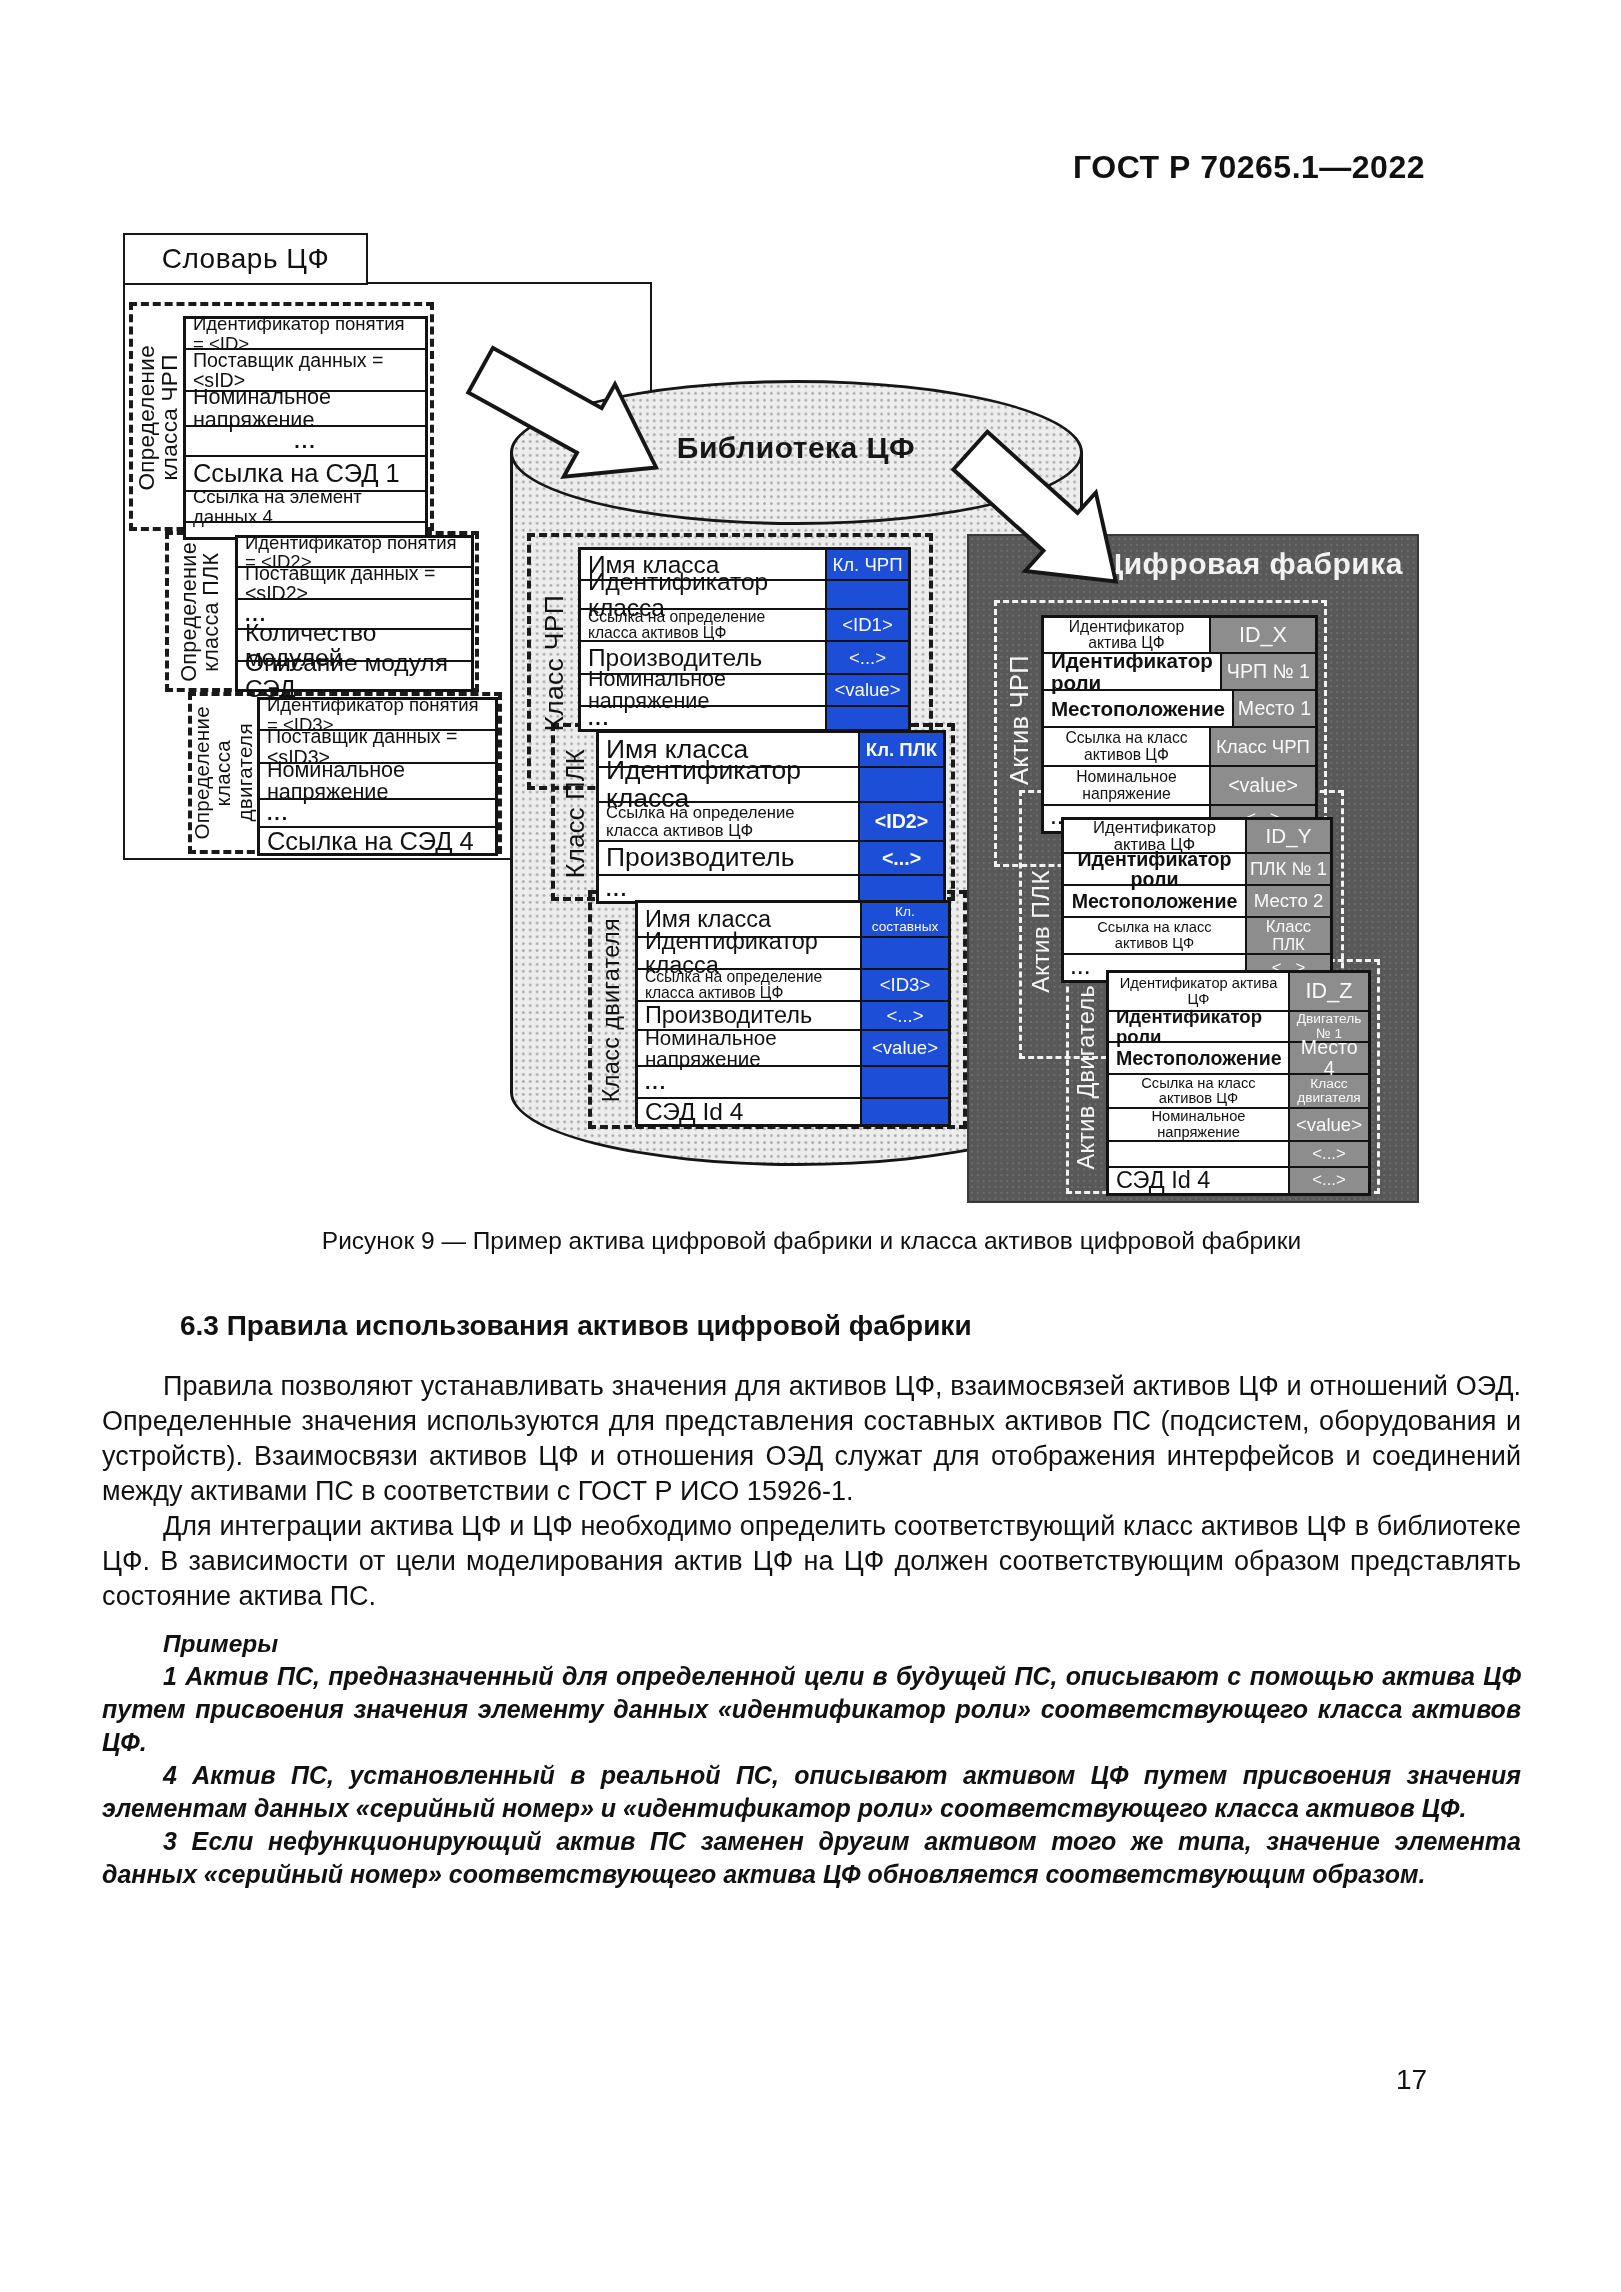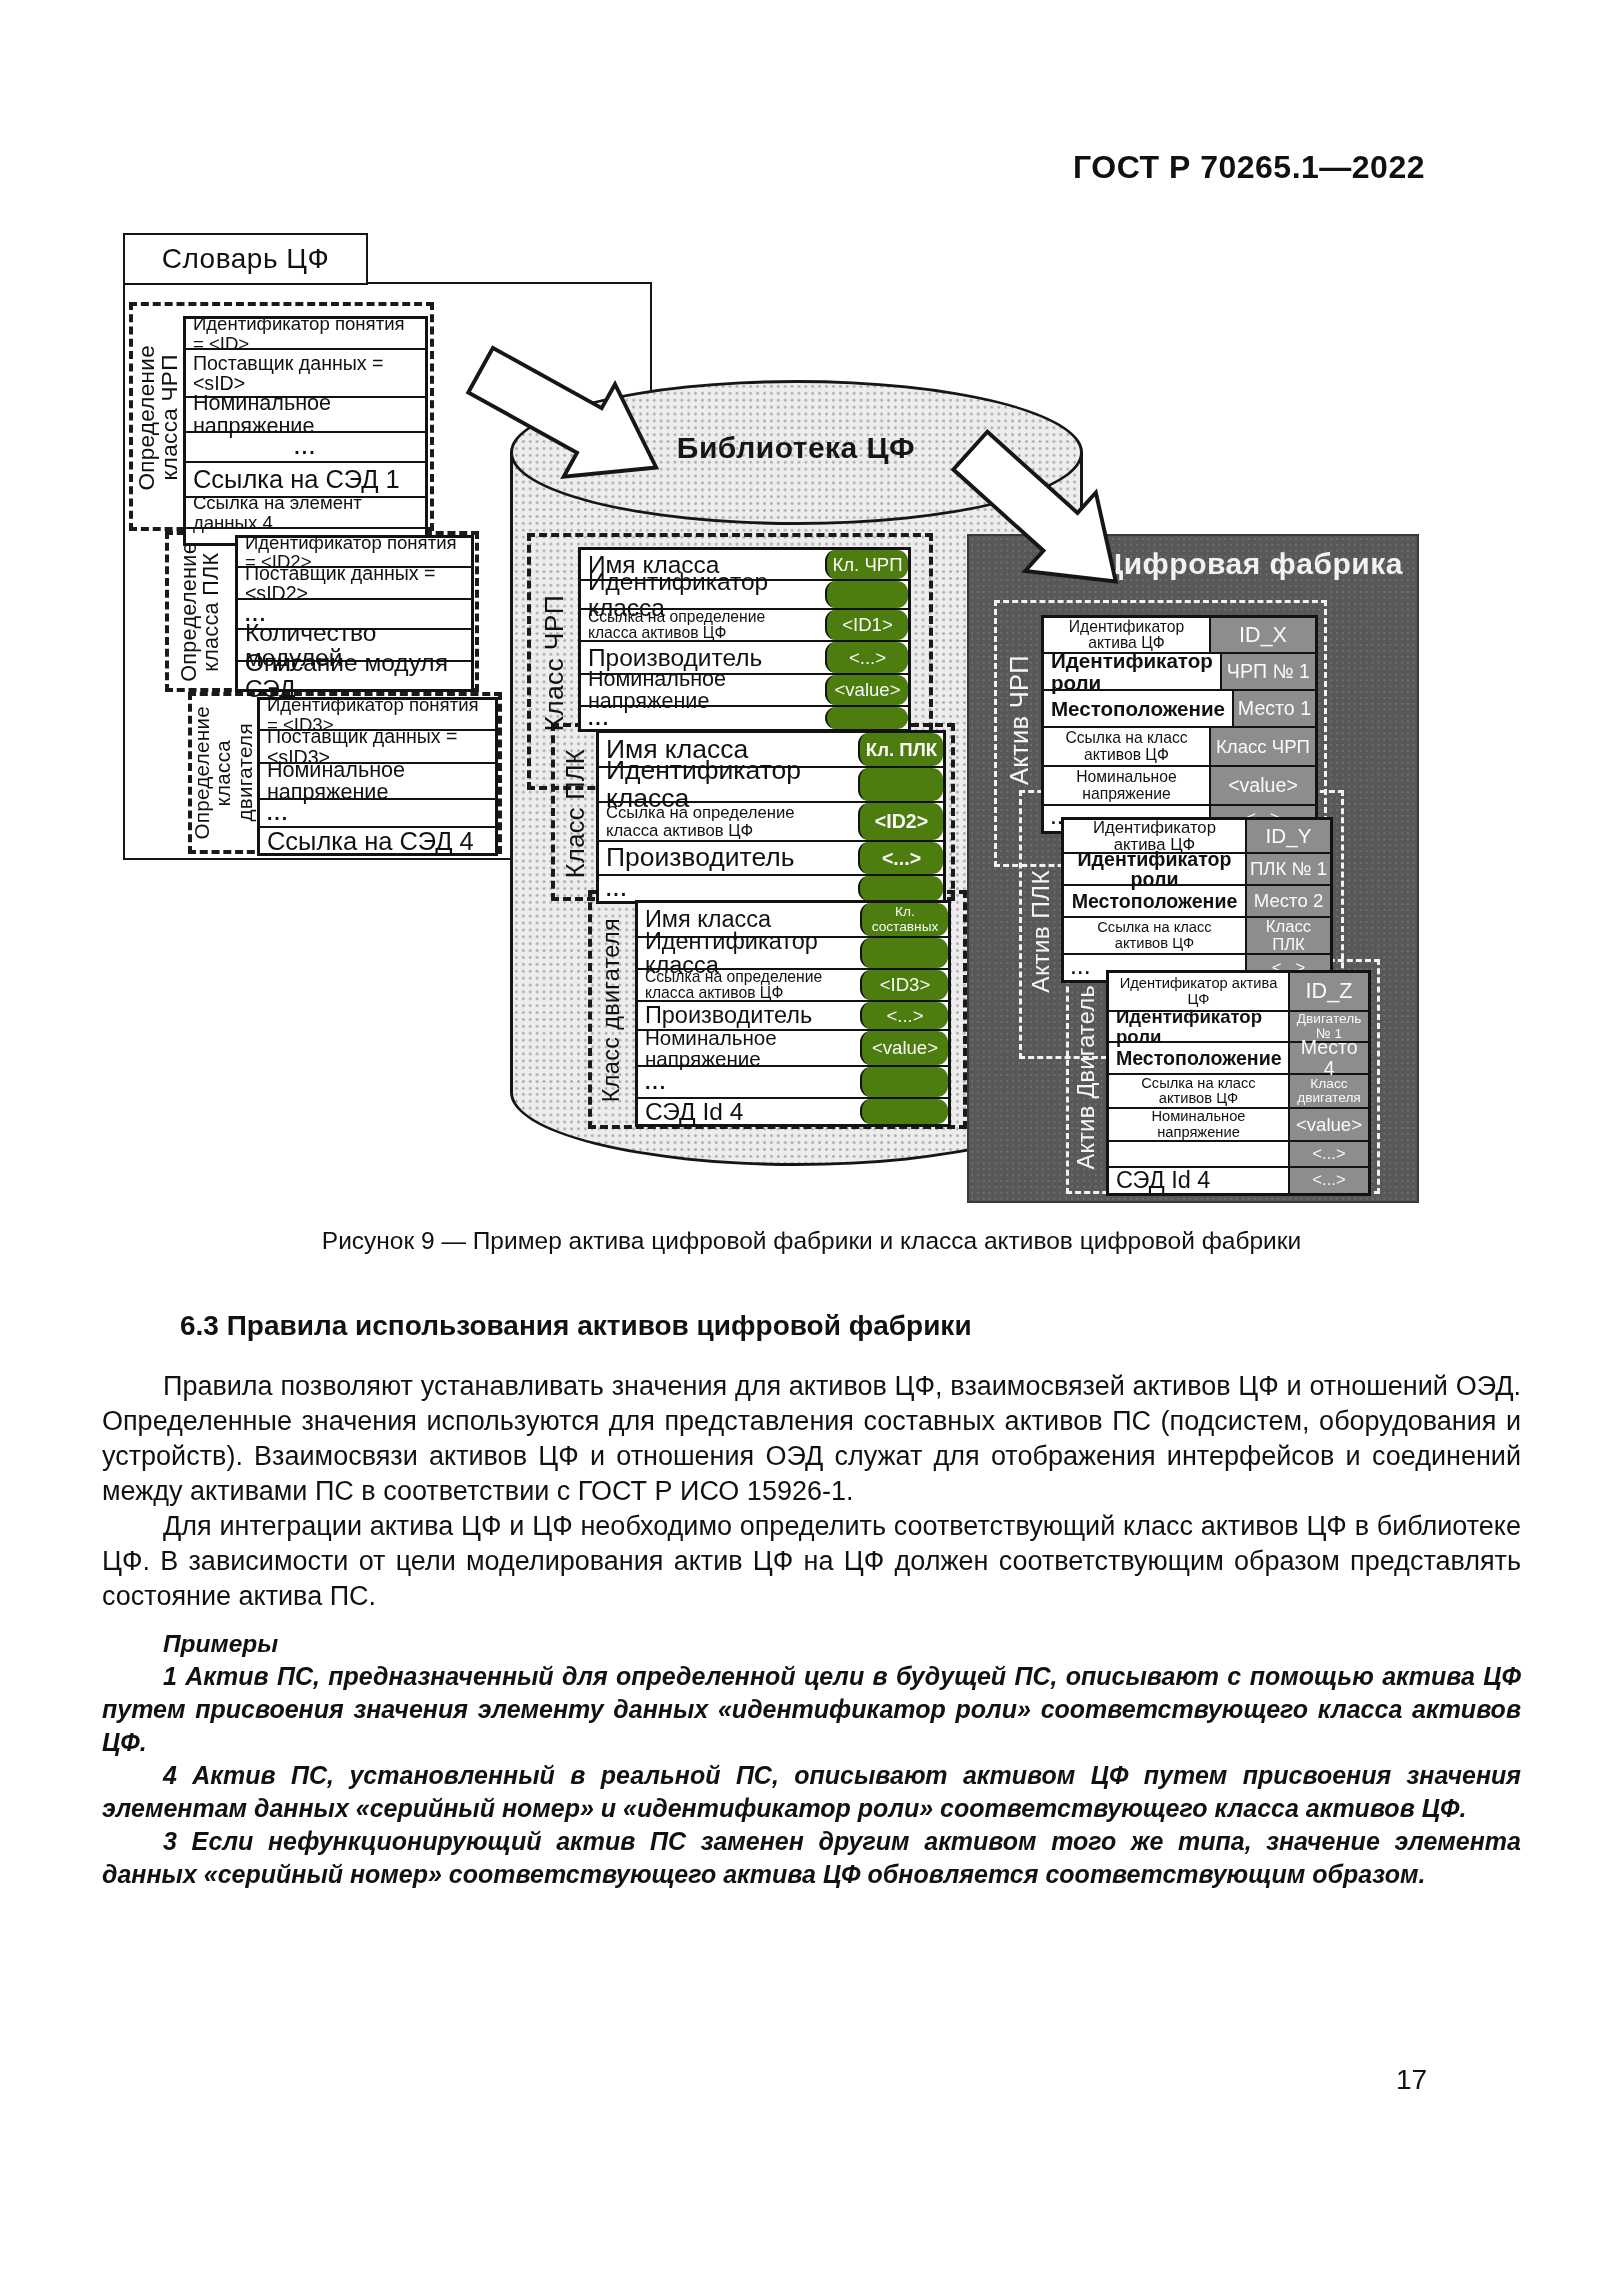--- a/index.html
+++ b/index.html
@@ -36,21 +36,21 @@
   
   .tbl  { position:absolute; background:#fff; border:3.4px solid #121212; }
   .trow { display:flex; align-items:stretch; border-top:2.5px solid #121212; }
   .trow:first-child { border-top:none; }
   .tl { flex:1; display:flex; align-items:center; padding:1px 6.9px; line-height:1.03; color:#111; }
   .tl.ctr { justify-content:center; text-align:center; }
   .tv {
     display:flex; align-items:center; justify-content:center; text-align:center;
     border-left:2.9px solid #121212; color:#fafafa; line-height:1.05; padding:1px 2.9px;
   }
-  .lib .tv { background:#4d7c0f;border-radius:11px; }
+  .lib .tv { background:#1d4ed8; }
   .ast .tv { background:#8d8d8d; }
   .t-chrp  .tv { width:83px; }
   .t-plc   .tv { width:85px;font-weight:bold; }
   .t-dvig  .tv { width:88px; }
   .t-achrp .tv { width:106px; }
   .t-aplc  .tv { width:85px; }
   .t-advg  .tv { width:80px; }
   .b { font-weight:bold; }
   .dots { font-weight:bold; letter-spacing:2px; }
 
@@ -109,21 +109,21 @@
   <div class="vwrap" style="left:133px;top:308px;width:51px;height:220px;z-index:4">
     <span class="vtext" style="font-size:22.5px">Определение
 класса ЧРП</span>
   </div>
   <div class="tbl dict" style="left:183px;top:316px;width:245px;z-index:4">
     <div class="trow" style="height:29px">
         <div class="tl" style="font-size:18.6px">
           <span>Идентификатор понятия = &lt;ID&gt;</span>
         </div>
       </div>
-    <div class="trow" style="height:48px">
+    <div class="trow" style="height:42px">
         <div class="tl" style="font-size:19.6px">
           <span>Поставщик данных = &lt;sID&gt;</span>
         </div>
       </div>
     <div class="trow" style="height:35px">
         <div class="tl" style="font-size:21.6px">
           <span>Номинальное напряжение</span>
         </div>
       </div>
     <div class="trow" style="height:30px">

